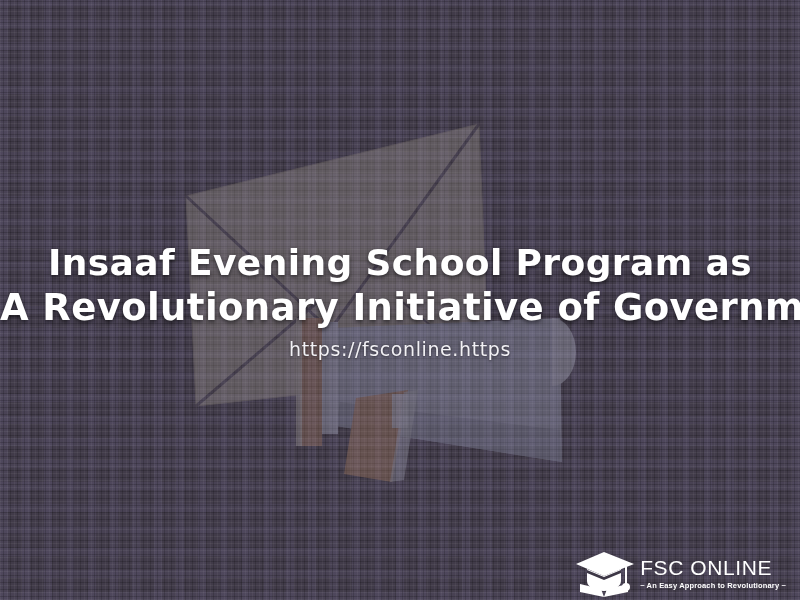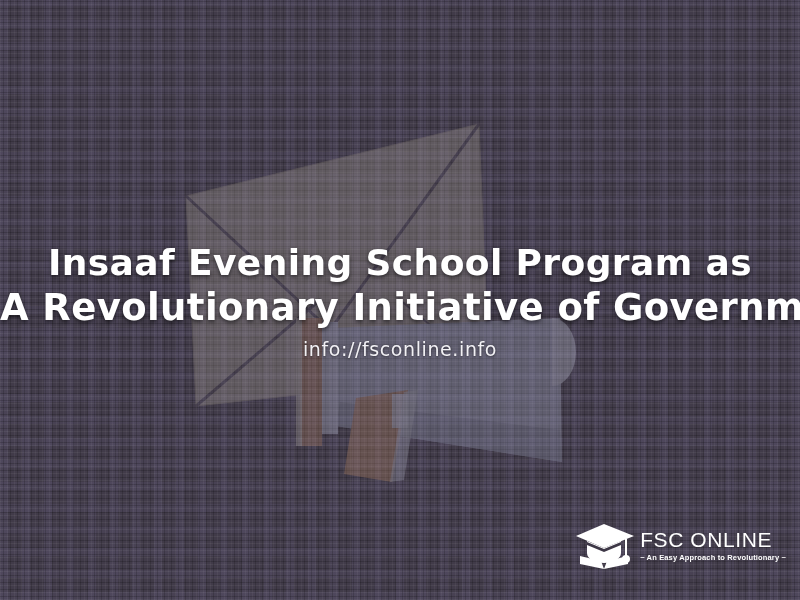--- a/index.html
+++ b/index.html
@@ -87,21 +87,21 @@
     font-family: "DejaVu Sans", sans-serif;
     font-size: 19px;
     letter-spacing: 0.6px;
     text-shadow: 0 1px 3px rgba(0,0,0,0.6);
   }
 
   
   #logo {
     position: absolute;
     right: 14px;
-    bottom: 28px;
+    bottom: 0;
     display: flex;
     align-items: center;
     gap: 4px;
   }
   #logo .cap-icon { display: block; width: 62px; height: 52px; }
   #logo .logo-text { display: flex; flex-direction: column; align-items: flex-start; }
   #logo .brand {
     color: #ffffff;
     font-family: "Liberation Sans", sans-serif;
     font-size: 21px;
@@ -152,21 +152,21 @@
 
       <rect x="392" y="394" width="16" height="34" fill="#cdd2e0" opacity="0.85"></rect>
     </g>
   </svg>
 
   <div class="headline">
     <span class="hl-line hl-line-1">Insaaf Evening School Program as</span>
     <span class="hl-line hl-line-2">A Revolutionary Initiative of Government</span>
   </div>
 
-  <div class="url">info://fsconline.info</div>
+  <div class="url">https://fsconline.https</div>
 
   <div id="logo">
     <svg class="cap-icon" viewBox="0 0 62 52" xmlns="http://www.w3.org/2000/svg">
 
       <polygon points="30,4 60,16 30,28 2,16" fill="#ffffff"></polygon>
 
       <path d="M13,21 L13,33 C13,39 21,43 30,43 C39,43 47,39 47,33 L47,21 L30,28 Z" fill="#ffffff"></path>
 
       <path d="M13,22 L30,29 L47,22 L47,25 L30,32 L13,25 Z" fill="#3d3746"></path>
 

